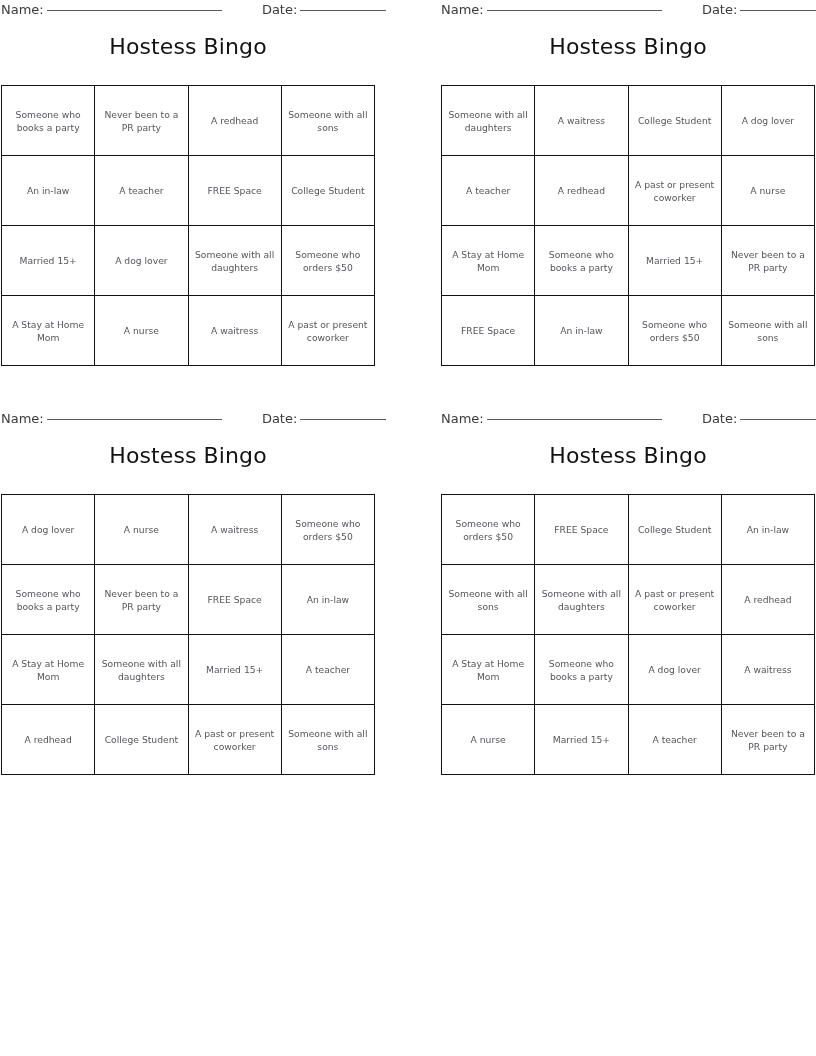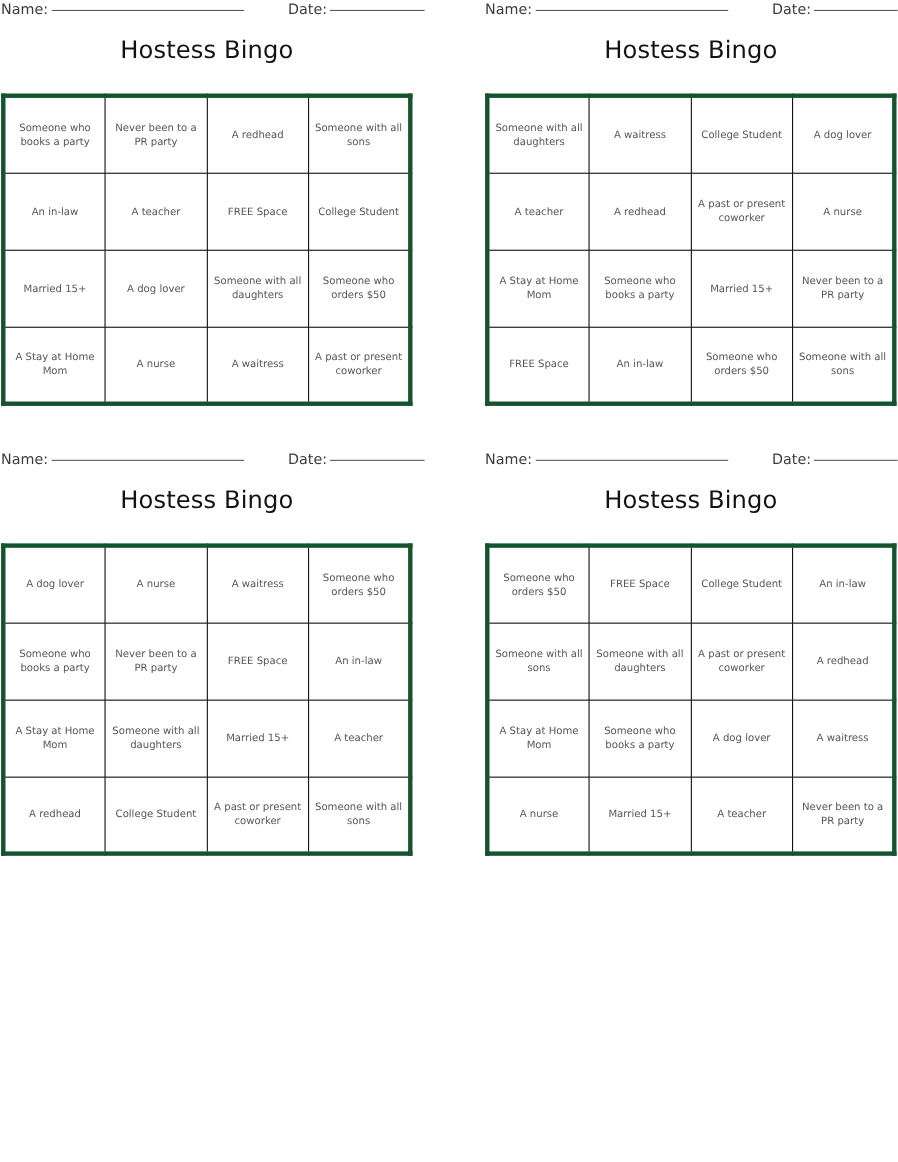--- a/index.html
+++ b/index.html
@@ -82,21 +82,21 @@
   .card.right .card-title { left: 33px; }
 
   
   .bingo-grid {
     position: absolute;
     top: 85px;
     width: 374px;
     height: 280px;
     border-collapse: collapse;
     table-layout: fixed;
-    border: 4px solid #14532d;
+    border: 1px solid #14532d;
     box-sizing: border-box;
   }
   .card.left  .bingo-grid { left: 1px; }
   .card.right .bingo-grid { left: 33px; }
 
   .bingo-grid td {
     border: 1px solid #111111;
     width: 25%;
     height: 70px;
     text-align: center;

